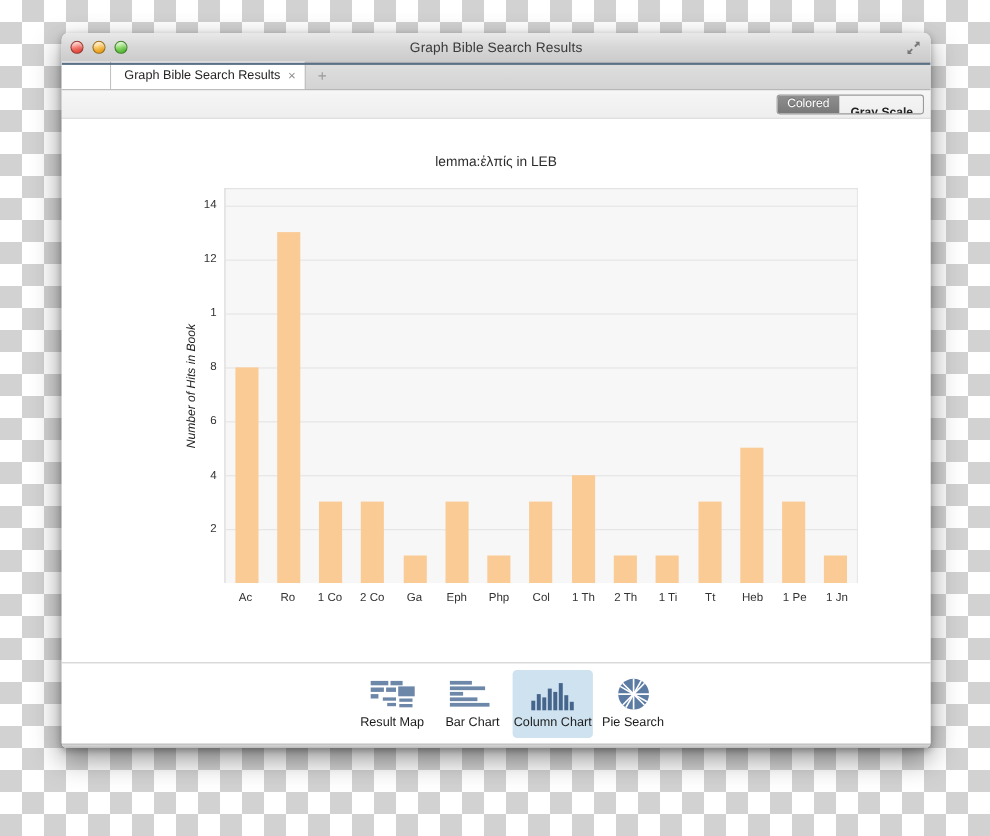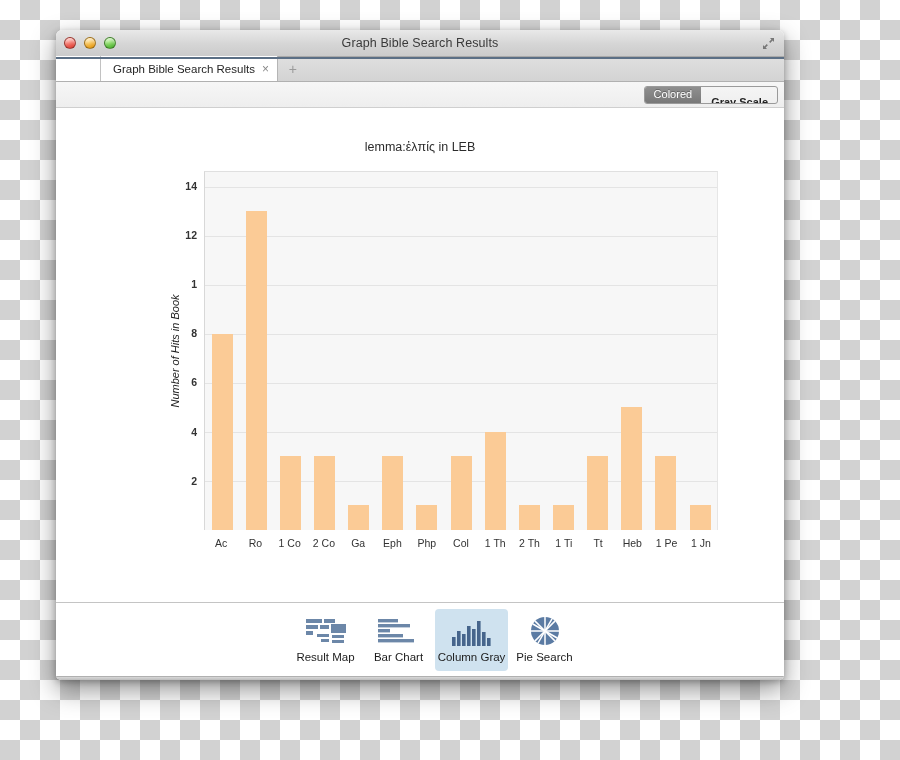--- a/index.html
+++ b/index.html
@@ -16,21 +16,21 @@
     background-size: 40px 40px;
     background-position: 0 0, 20px 20px;
     position: relative;
   }
 
   
   #window {
     position: absolute;
     left: 56px;
     top: 30px;
-    width: 728px;
+    width: 790px;
     height: 650px;
     background: #ffffff;
     border-radius: 6px 6px 5px 5px;
     box-shadow: 0 10px 26px rgba(0,0,0,0.42), 0 2px 6px rgba(0,0,0,0.25);
     overflow: hidden;
     display: flex;
     flex-direction: column;
   }
 
   
@@ -259,21 +259,20 @@
 
   
   .ytick {
     position: absolute;
     right: 100%;
     margin-right: 7px;
     transform: translateY(-50%);
     font-size: 10.5px;
     color: #333;
     white-space: nowrap;
-    font-weight: bold;
   }
   #ylabel {
     position: absolute;
     left: -86px;
     top: 50%;
     transform: translateY(-50%) rotate(-90deg);
     transform-origin: center;
     font-size: 11px;
     font-style: italic;
     color: #222;
@@ -497,21 +496,21 @@
           <rect x="2" y="19" width="3.6" height="9" fill="#46658c"></rect>
           <rect x="7" y="13" width="3.6" height="15" fill="#46658c"></rect>
           <rect x="12" y="16" width="3.6" height="12" fill="#46658c"></rect>
           <rect x="17" y="8" width="3.6" height="20" fill="#46658c"></rect>
           <rect x="22" y="11" width="3.6" height="17" fill="#46658c"></rect>
           <rect x="27" y="3" width="3.6" height="25" fill="#46658c"></rect>
           <rect x="32" y="14" width="3.6" height="14" fill="#46658c"></rect>
           <rect x="37" y="20" width="3.6" height="8" fill="#46658c"></rect>
         </svg>
       </div>
-      <div>Column Gray</div>
+      <div>Column Chart</div>
     </div>
 
     <div class="modebtn">
       <div class="mode-icon">
         <svg width="30" height="30" viewBox="0 0 30 30">
           <g fill="#5b7ba3">
             <circle cx="15" cy="15" r="14" fill="#5b7ba3"></circle>
           </g>
           <g stroke="#ffffff" stroke-width="1.5">
             <line x1="15" y1="15" x2="15" y2="1"></line>

